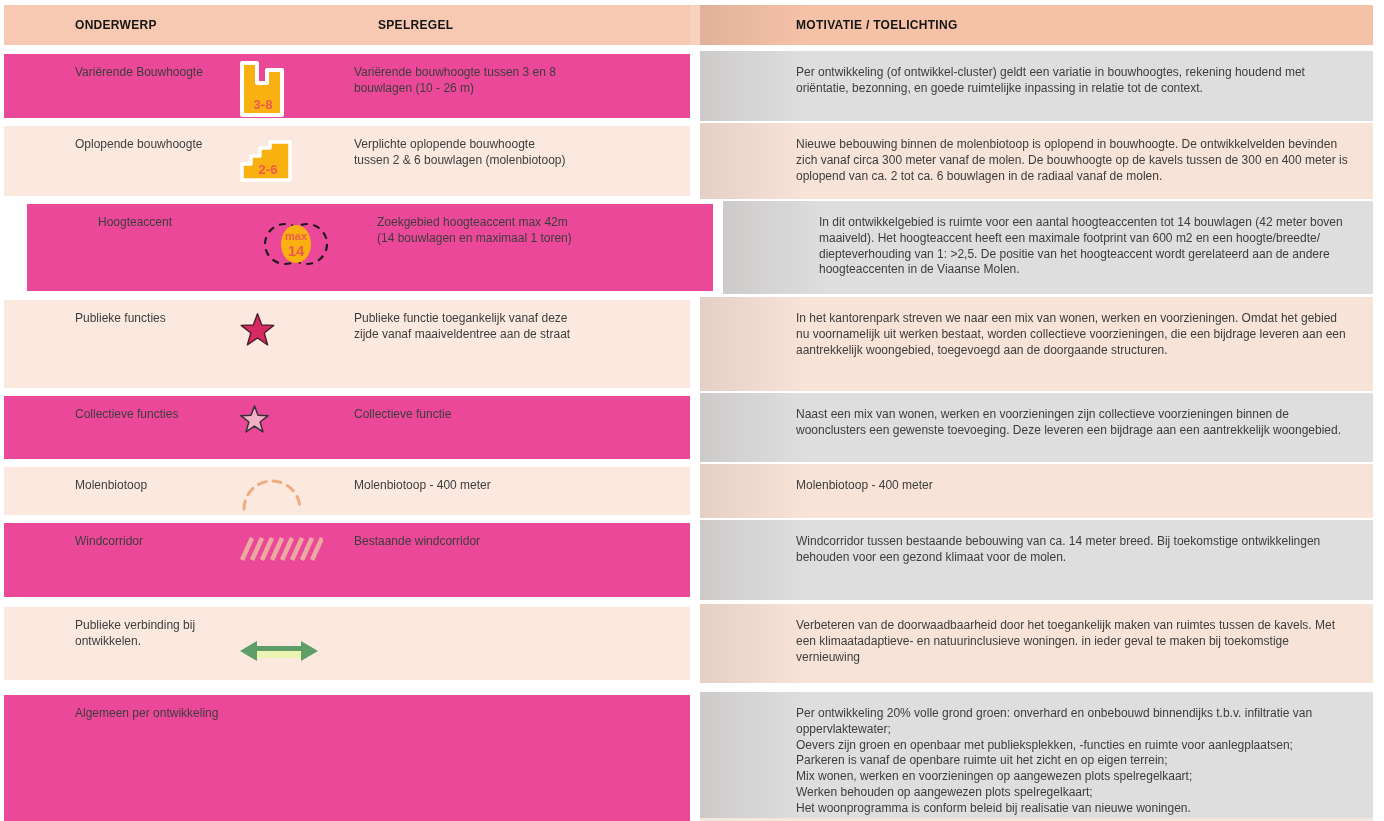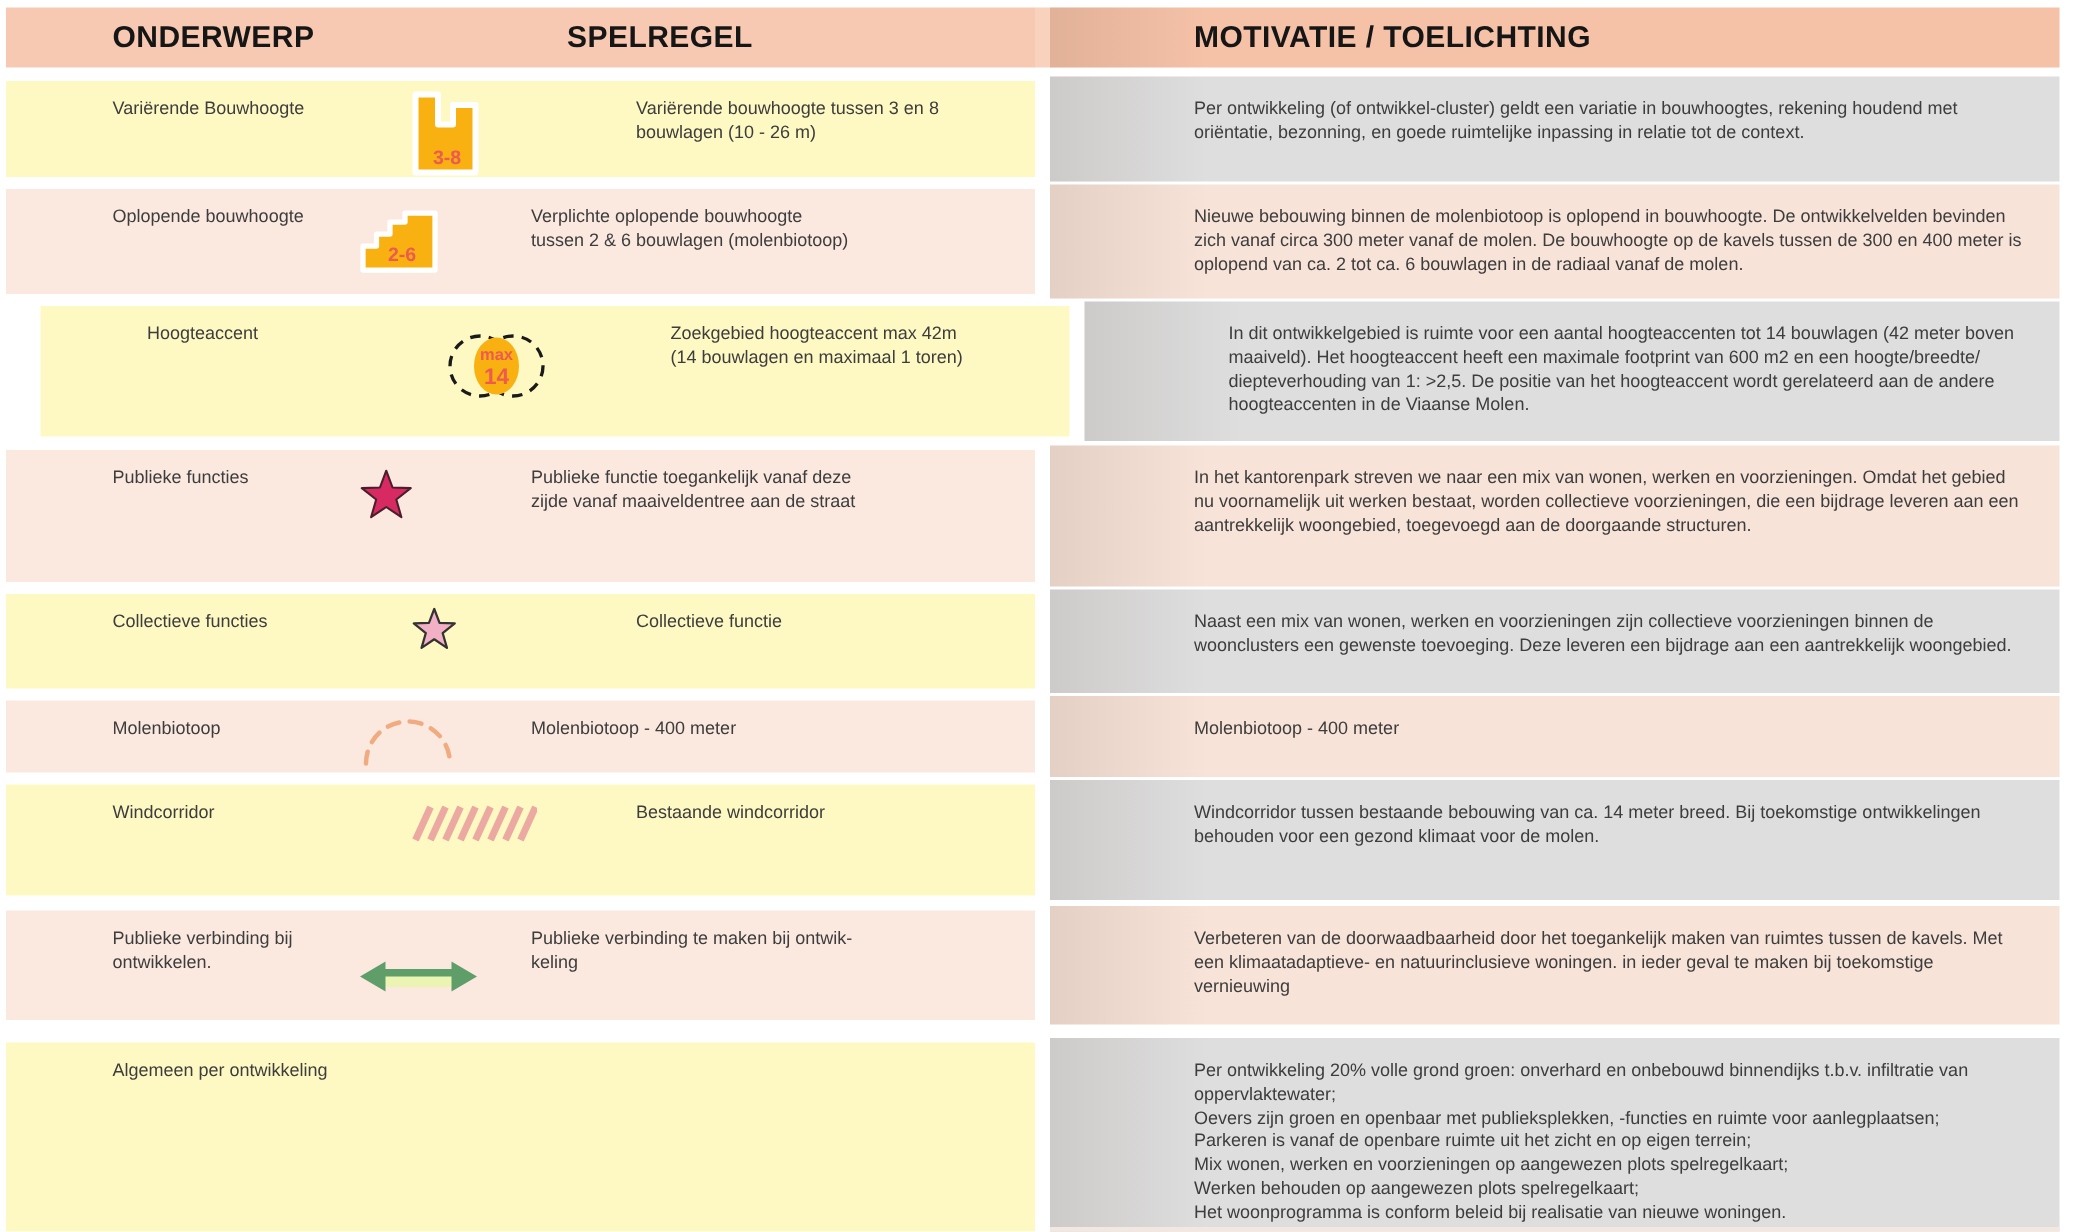--- a/index.html
+++ b/index.html
@@ -10,34 +10,34 @@
   }
   .page{position:relative;width:1384px;height:821px;background:#ffffff;}
 
   
   .header-row{display:flex;margin:5px 11px 9px 4px;height:40px;}
   .header-left{width:686px;background:#f8c9b2;display:grid;grid-template-columns:235px 95px 1fr;align-items:center;}
   .header-gap{width:10px;background:#f9d2bd;}
   .header-right{flex:1;background:#f5c2a8;position:relative;display:flex;align-items:center;padding-left:96px;}
   .header-right::before{content:"";position:absolute;left:0;top:0;bottom:0;width:105px;
     background:linear-gradient(to right, rgba(90,60,45,0.13), rgba(90,60,45,0));}
-  .h-label{font-size:20px;font-weight:bold;color:#161616;letter-spacing:0.3px;position:relative;}
+  .h-label{font-size:12px;font-weight:bold;color:#161616;letter-spacing:0.3px;position:relative;}
   .h-onderwerp{padding-left:71px;}
   .h-spelregel{grid-column:3;padding-left:44px;}
 
   
   .row{display:flex;margin:0 11px 8px 4px;}
   .row .left{width:686px;display:grid;grid-template-columns:235px 95px 1fr;}
   .row .gapcol{width:10px;}
   .row .right{flex:1;position:relative;margin:-3px 0;
     padding:14px 24px 8px 96px;font-size:12px;line-height:1.32;white-space:pre-line;}
   .row .right::before{content:"";position:absolute;left:0;top:0;bottom:0;width:105px;
     background:linear-gradient(to right, rgba(70,50,40,0.11), rgba(70,50,40,0));}
 
-  .gray  .left{background:#fef9c3;gap:35px;}   .gray  .right{background:#dedede;}
+  .gray  .left{background:#ec4899;}   .gray  .right{background:#dedede;}
   .peach .left{background:#fbe9e0;}   .peach .right{background:#f7e3d8;}
 
   .cell-onderwerp{padding:11px 4px 4px 71px;font-size:12px;line-height:1.32;white-space:pre-line;}
   .cell-icon{display:flex;align-items:flex-start;}
   .cell-icon svg{margin-right:28px;flex:none;}
   .cell-spelregel{padding:11px 12px 4px 20px;font-size:12px;line-height:1.32;white-space:pre-line;}
 
   .r1{min-height:54px;}  .r2{min-height:70px;}  .r3{min-height:87px;margin-bottom:9px;margin-left:27px;}
   .r4{min-height:88px;}  .r5{min-height:63px;}  .r6{min-height:48px;}
   .r7{min-height:74px;margin-bottom:10px;}      .r8{min-height:73px;margin-bottom:15px;}
@@ -193,22 +193,20 @@
     <div class="left">
       <div class="cell-onderwerp">Publieke verbinding bij
 ontwikkelen.</div>
       <div class="cell-icon">
         <svg width="80" height="28" viewBox="0 0 80 28">
           <rect x="18" y="14" width="44" height="7" fill="#ecf4b4"></rect>
           <polygon points="1,14 18,4 18,9 62,9 62,4 79,14 62,24 62,19 18,19 18,24" fill="#5f9e68"></polygon>
           <rect x="18" y="14" width="44" height="5" fill="#ecf4b4"></rect>
         </svg>
       </div>
-      <div class="cell-spelregel">Publieke verbinding te maken bij ontwik-
-keling</div>
     </div>
     <div class="gapcol"></div>
     <div class="right">Verbeteren van de doorwaadbaarheid door het toegankelijk maken van ruimtes tussen de kavels. Met een klimaatadaptieve- en natuurinclusieve woningen. in ieder geval te maken bij toekomstige vernieuwing</div>
   </div>
 
   <div class="row gray r9">
     <div class="left">
       <div class="cell-onderwerp">Algemeen per ontwikkeling</div>
       <div class="cell-icon"></div>
       <div class="cell-spelregel"></div>

